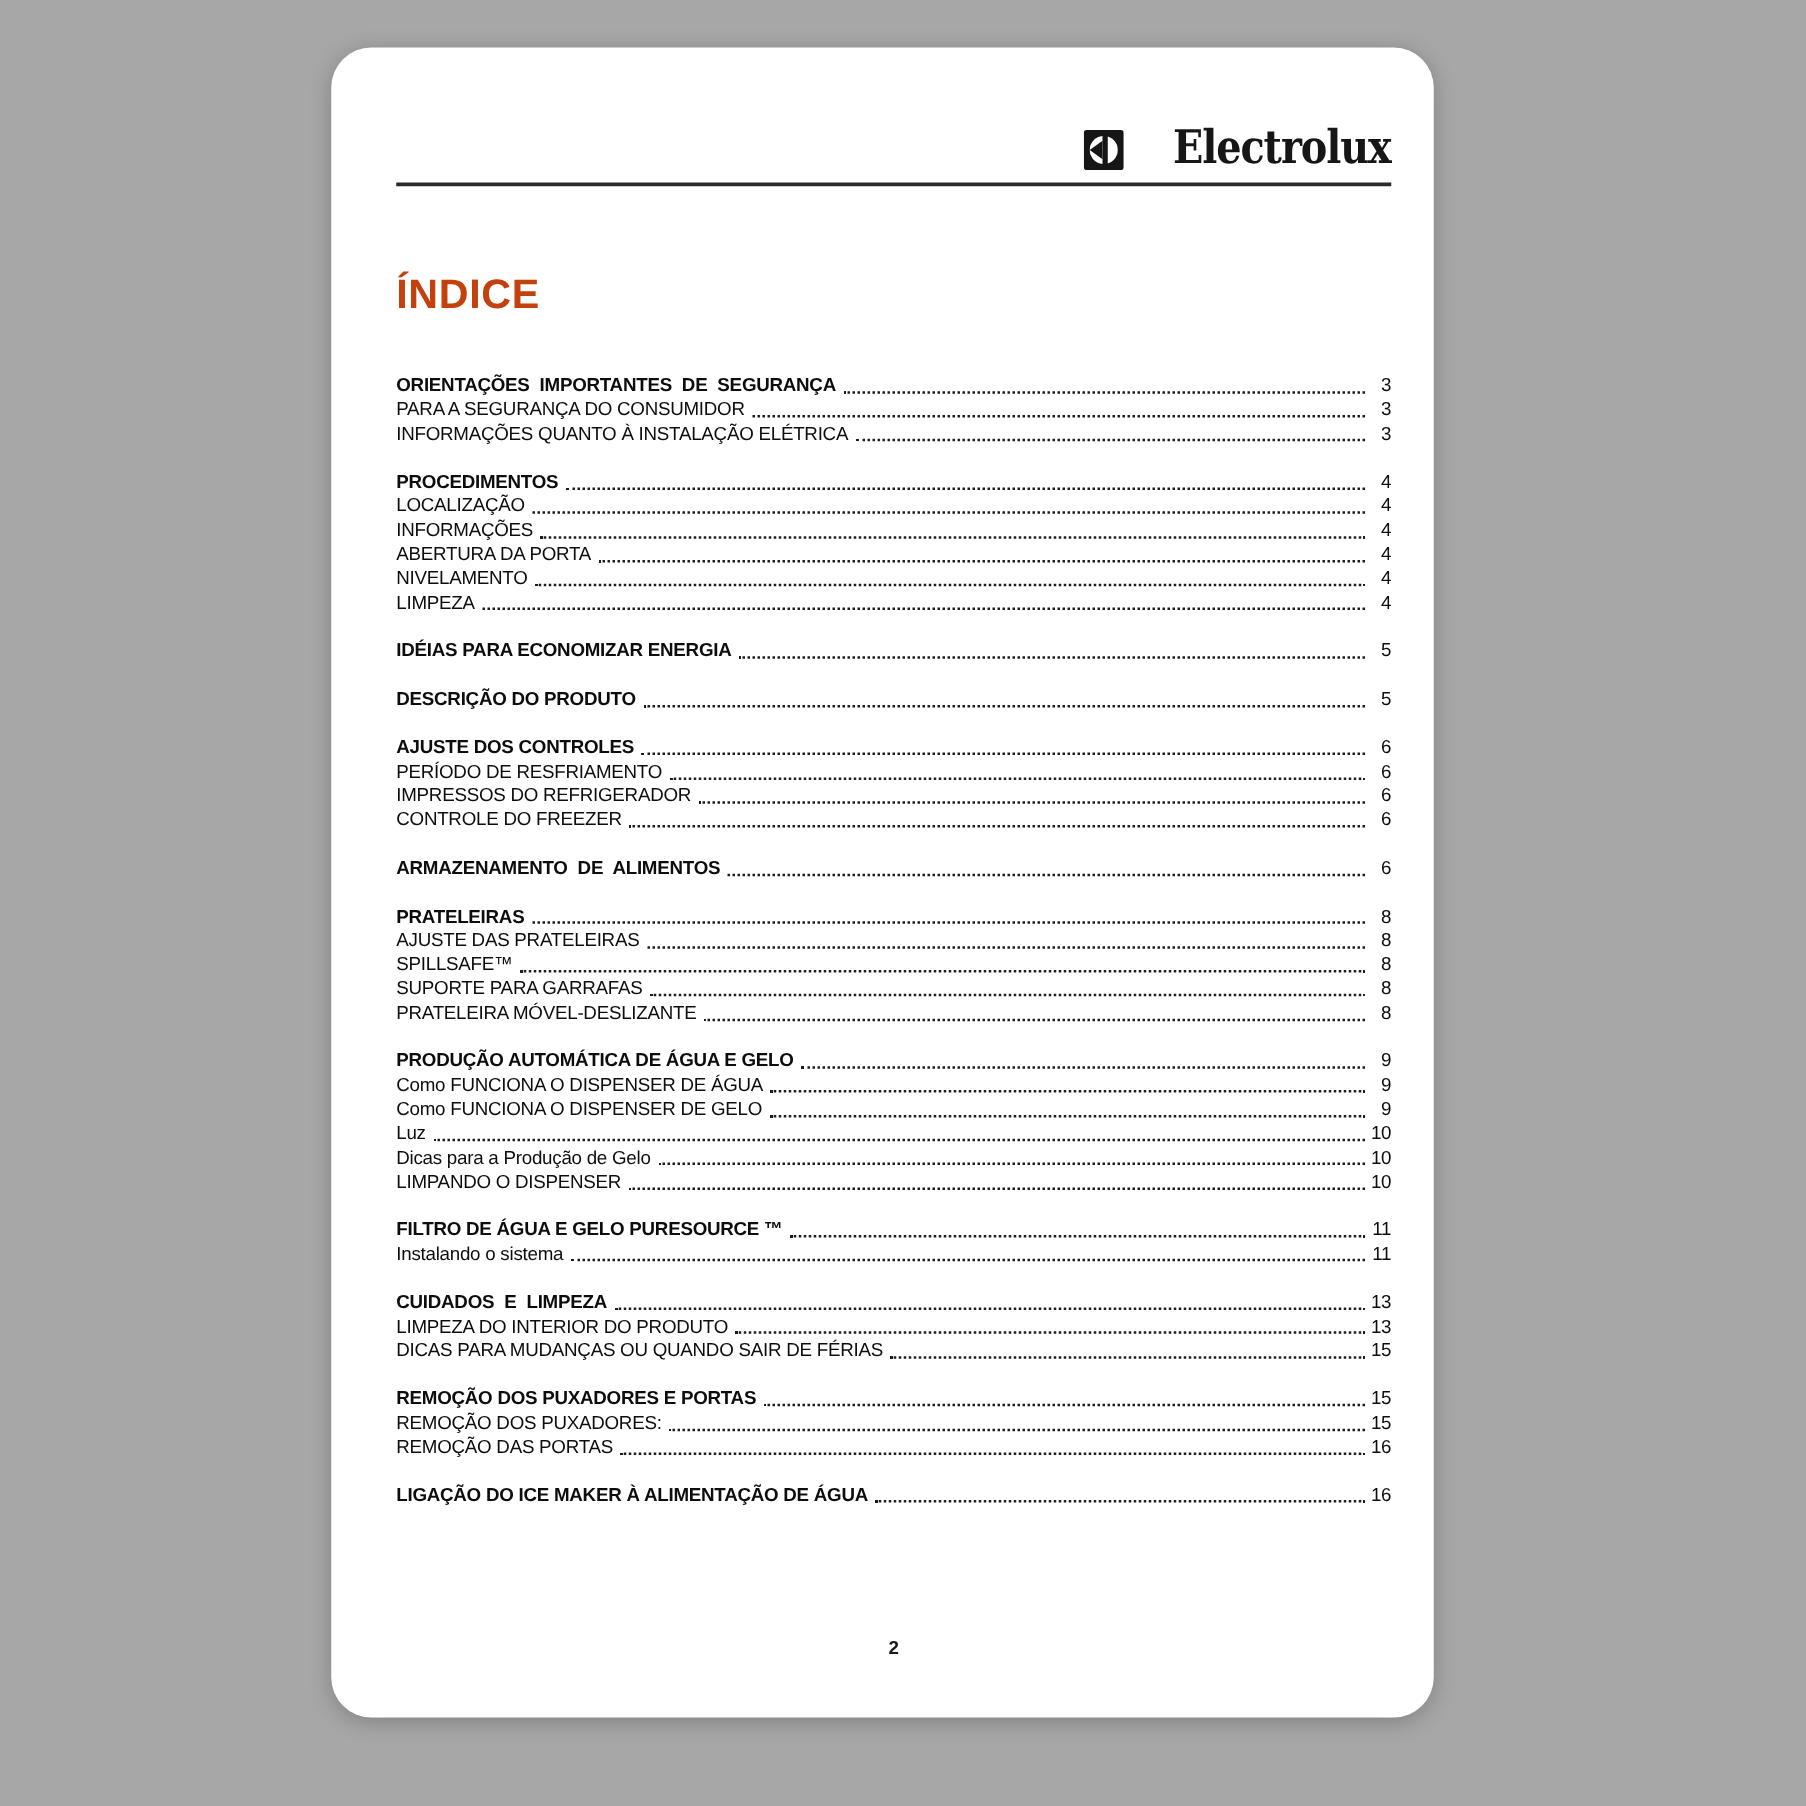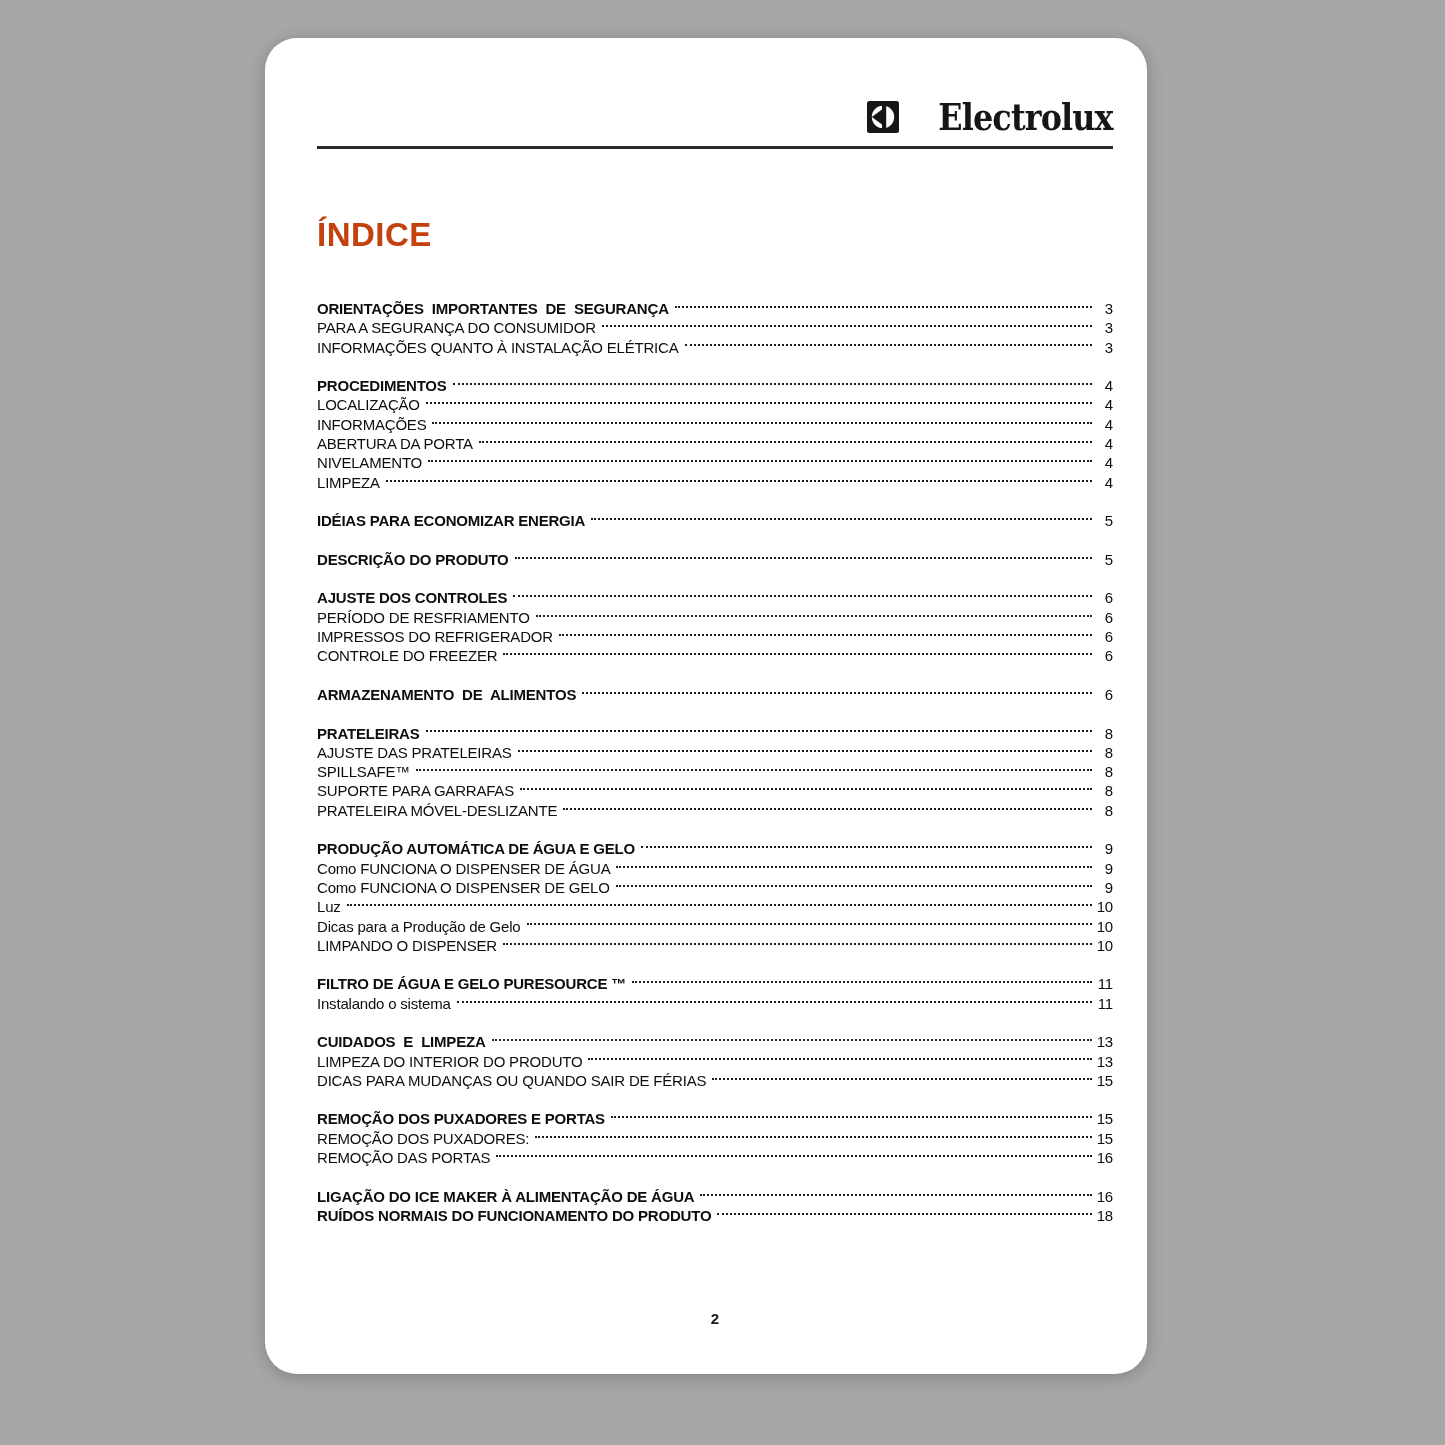--- a/index.html
+++ b/index.html
@@ -20,21 +20,21 @@
     background: #ffffff;
     border-radius: 32px;
     box-shadow: 0 3px 18px rgba(0,0,0,0.22);
   }
   
   .logo-row {
     position: absolute;
     top: 60px;
     right: 34px;
     display: flex;
-    align-items: center;
+    align-items: flex-end;
     gap: 11px;
   }
   .logo-mark { width: 32px; height: 32px; display: block; }
   .logo-text {
     font-family: "DejaVu Serif", "Liberation Serif", serif;
     font-weight: bold;
     font-size: 37px;
     line-height: 38px;
     letter-spacing: -1px;
     color: #161616;
@@ -68,21 +68,21 @@
     left: 52px;
     right: 34px;
     font-size: 15px;
     letter-spacing: -0.2px;
     color: #0d0d0d;
   }
   .toc-section { margin-top: 19.3px; }
   .toc-section:first-child { margin-top: 0; }
   .toc-row {
     display: flex;
-    align-items: center;
+    align-items: flex-end;
     height: 19.3px;
     line-height: 19.3px;
     white-space: nowrap;
   }
   .toc-row.bold .toc-label { font-weight: bold; }
   .toc-row.wide .toc-label { word-spacing: 4px; }
   .toc-label { flex: 0 0 auto; }
   .toc-leader {
     flex: 1 1 auto;
     min-width: 18px;
@@ -322,25 +322,20 @@
             <span class="toc-leader"></span>
             <span class="toc-page">16</span>
           </div>
         </div>
         <div class="toc-section">
           <div class="toc-row bold">
             <span class="toc-label">LIGAÇÃO DO ICE MAKER À ALIMENTAÇÃO DE ÁGUA</span>
             <span class="toc-leader"></span>
             <span class="toc-page">16</span>
           </div>
-          <div class="toc-row bold">
-            <span class="toc-label">RUÍDOS NORMAIS DO FUNCIONAMENTO DO PRODUTO</span>
-            <span class="toc-leader"></span>
-            <span class="toc-page">18</span>
-          </div>
         </div>
       </div>
 
     <div class="footer">
       <span>2</span>
     </div>
 
   </div>
 </div>
 

